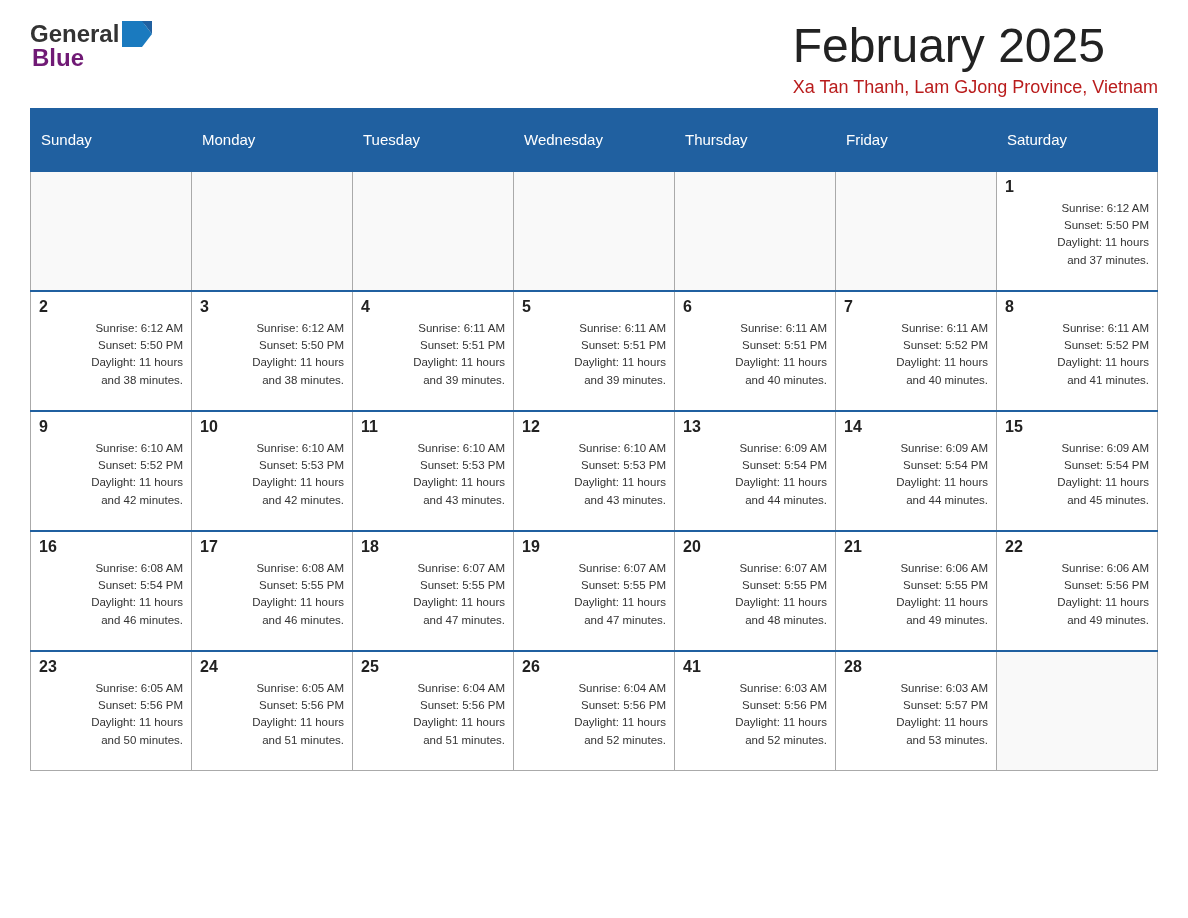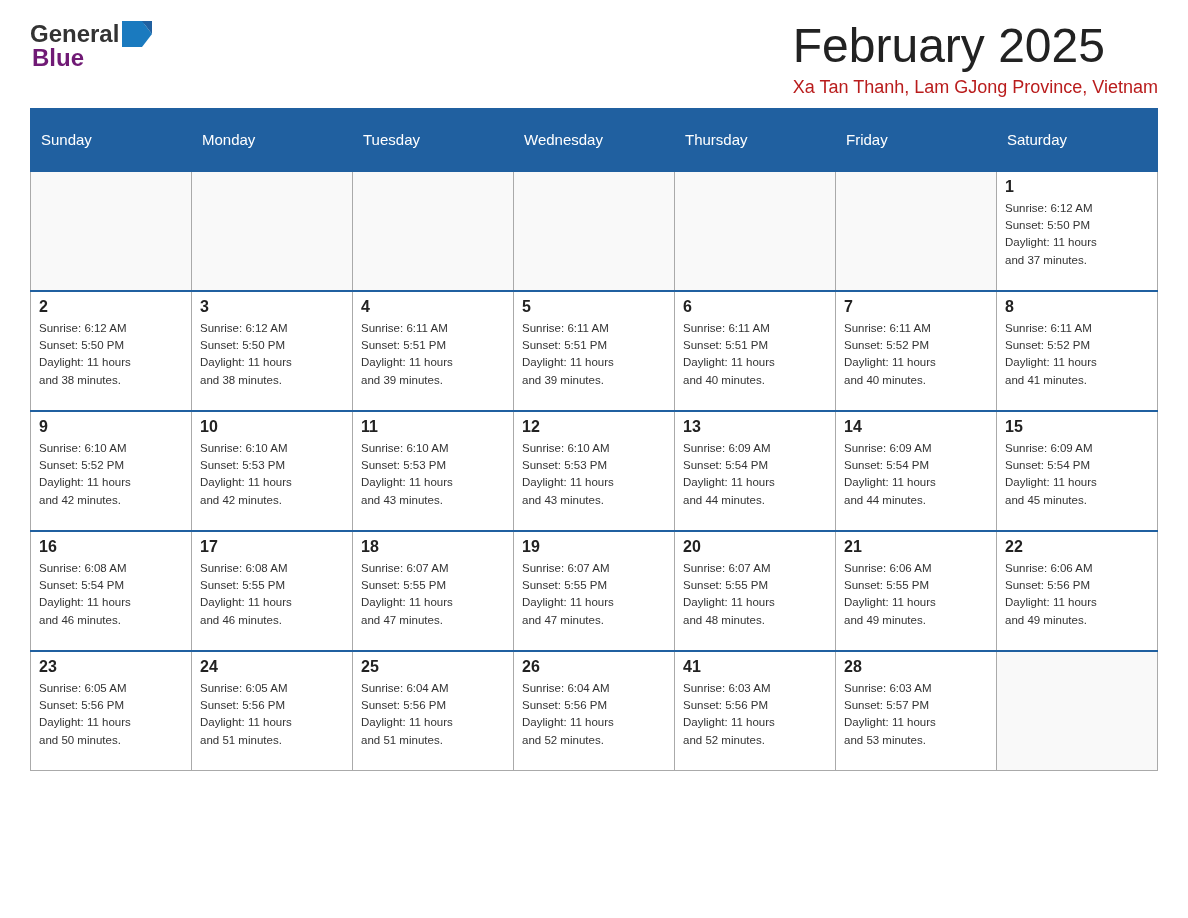--- a/index.html
+++ b/index.html
@@ -56,20 +56,21 @@
       font-size: 16px;
       font-weight: bold;
       color: #222;
       display: block;
       margin-bottom: 4px;
     }
     .day-info {
       font-size: 11.5px;
       color: #333;
       line-height: 1.5;
+      text-align: right;
     }
     .empty-cell {
       background: #f9f9f9;
     }
     .week-row td {
       border-top: 2px solid #2060a0;
     }
     .logo-container {
       display: flex;
       flex-direction: column;

